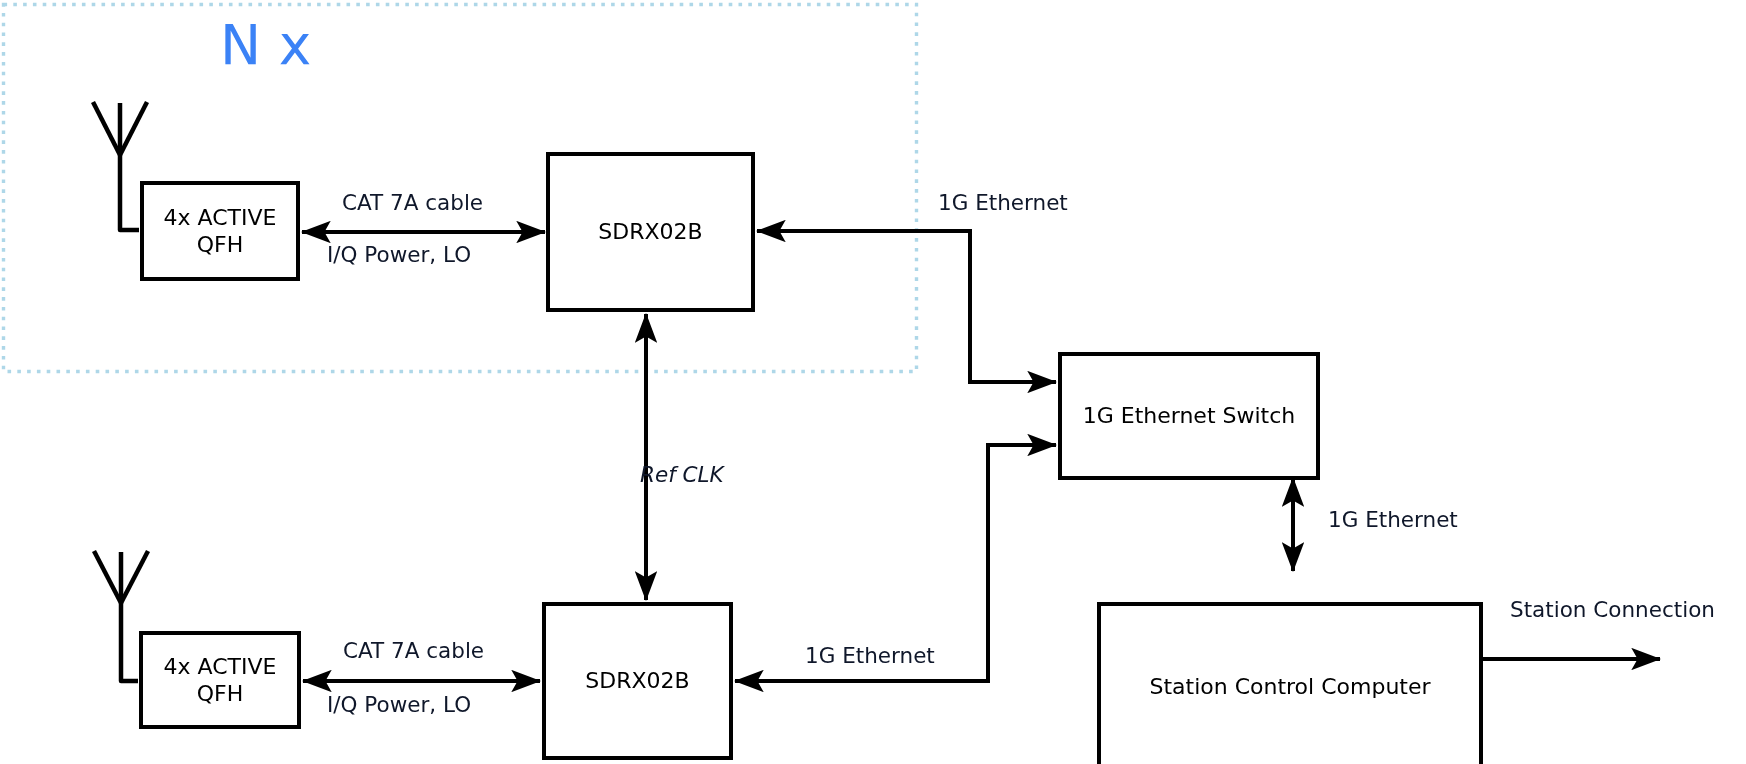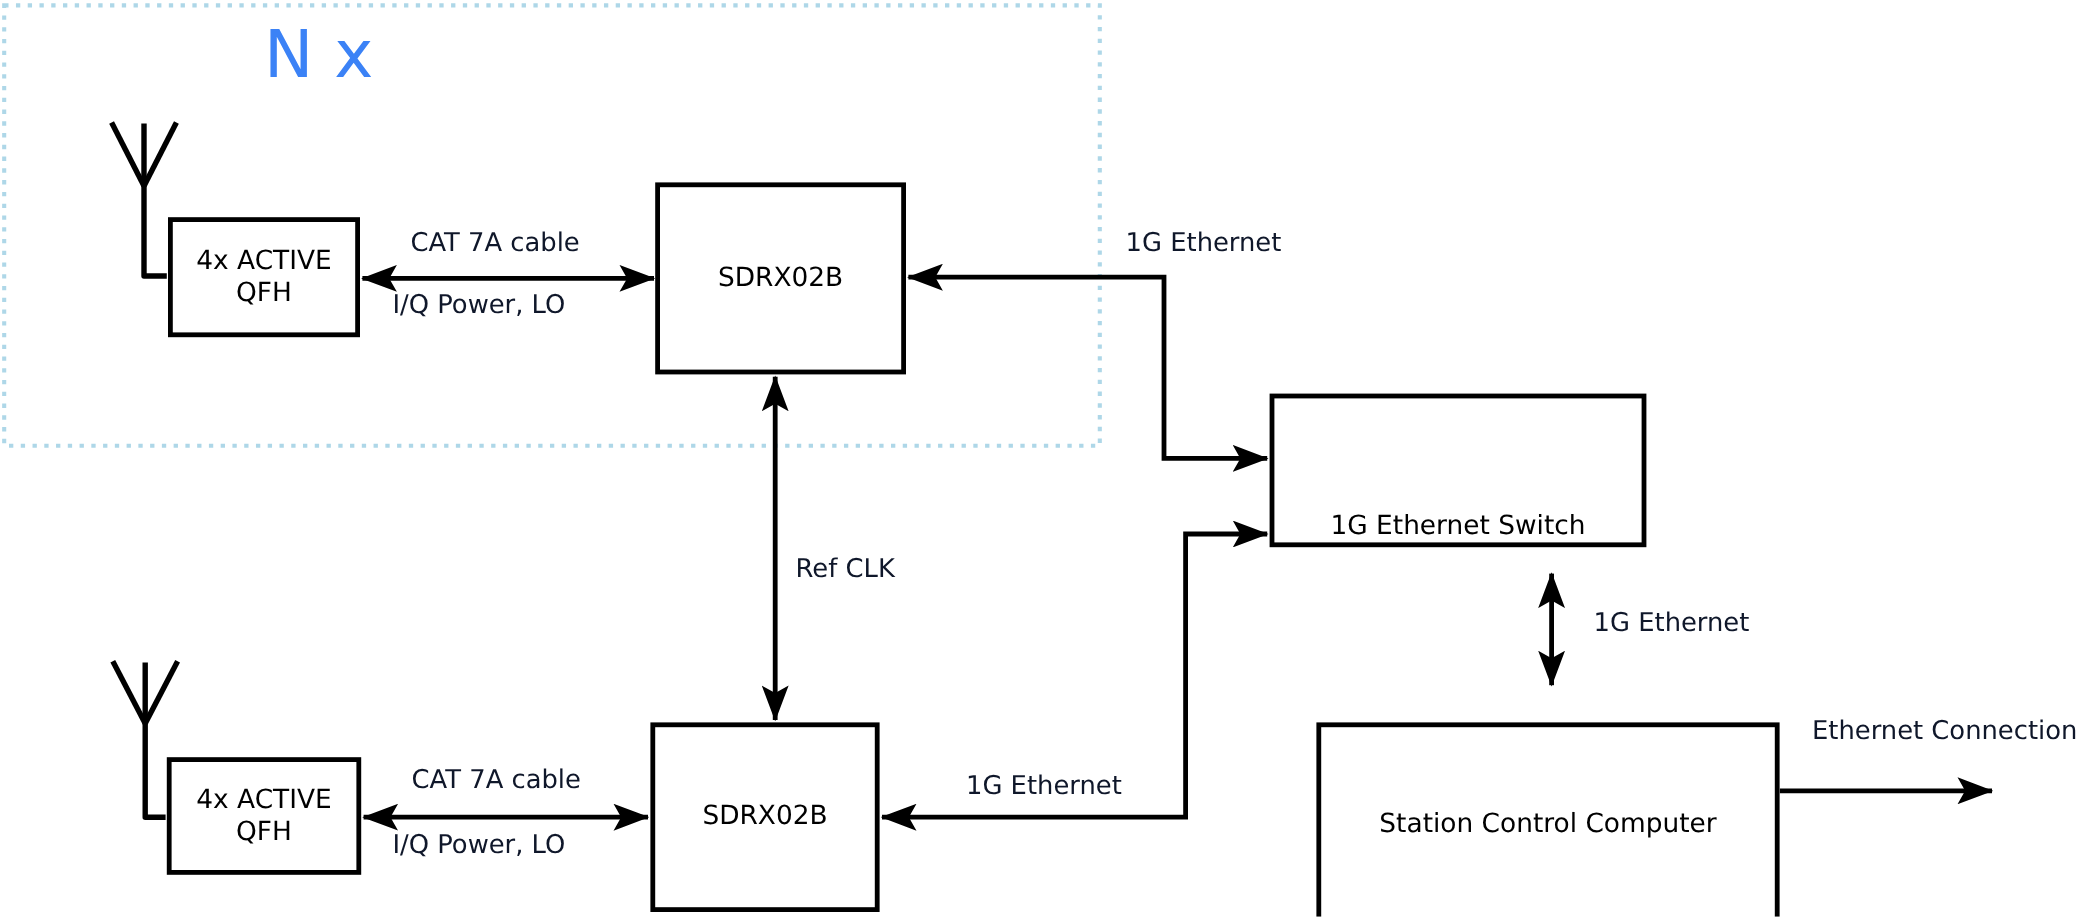--- a/index.html
+++ b/index.html
@@ -49,27 +49,27 @@
     top: 18px;
     font-size: 55px;
     line-height: 1.0;
     white-space: pre;
   }
   
   #qfh-top      { left: 140px;  top: 181px; width: 160px; height: 100px; }
   #sdrx-top     { left: 546px;  top: 152px; width: 209px; height: 160px; }
   #qfh-bottom   { left: 139px;  top: 631px; width: 162px; height: 98px;  }
   #sdrx-bottom  { left: 542px;  top: 602px; width: 191px; height: 158px; }
-  #eth-switch   { left: 1058px; top: 328px; width: 314px; height: 128px; justify-content: flex-end; }
+  #eth-switch   { left: 1058px; top: 352px; width: 262px; height: 128px; }
   #station      { left: 1097px; top: 573px; width: 386px; height: 169px; margin-top: 29px; }
   
   #lbl-cat7a-top    { left: 342px;  top: 190px; }
   #lbl-iq-top       { left: 327px;  top: 242px; }
   #lbl-eth-top      { left: 938px;  top: 190px; }
-  #lbl-refclk       { left: 663px;  top: 462px; }
+  #lbl-refclk       { left: 640px;  top: 462px; font-style: italic; }
   #lbl-cat7a-bottom { left: 343px;  top: 638px; }
   #lbl-iq-bottom    { left: 327px;  top: 692px; }
   #lbl-eth-bottom   { left: 805px;  top: 643px; }
   #lbl-eth-link     { left: 1328px; top: 507px; }
   #lbl-internet     { left: 1510px; top: 597px; }
 </style>
 </head>
 <body>
 
 <div id="canvas">
@@ -139,15 +139,15 @@
   </div>
 
   <div class="lbl" id="lbl-cat7a-top">CAT 7A cable</div>
   <div class="lbl" id="lbl-iq-top">I/Q Power, LO</div>
   <div class="lbl" id="lbl-eth-top">1G Ethernet</div>
   <div class="lbl" id="lbl-refclk">Ref CLK</div>
   <div class="lbl" id="lbl-cat7a-bottom">CAT 7A cable</div>
   <div class="lbl" id="lbl-iq-bottom">I/Q Power, LO</div>
   <div class="lbl" id="lbl-eth-bottom">1G Ethernet</div>
   <div class="lbl" id="lbl-eth-link">1G Ethernet</div>
-  <div class="lbl" id="lbl-internet">Ethernet Connection</div>
+  <div class="lbl" id="lbl-internet">Station Connection</div>
 
 </div>
 
 </body></html>

